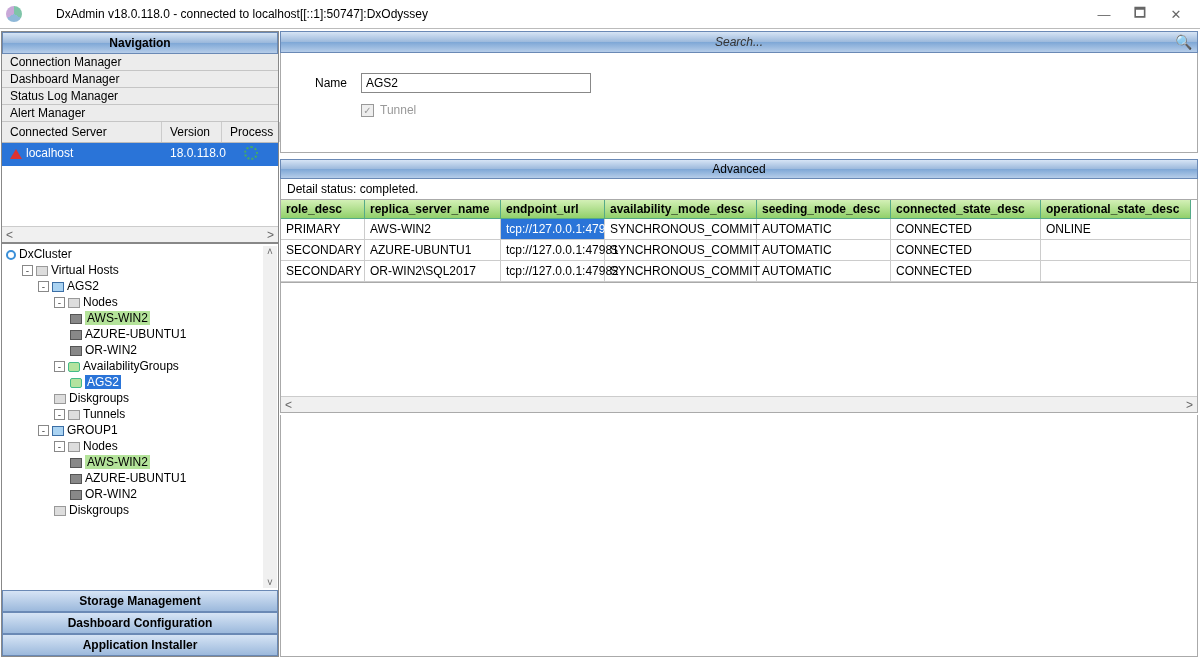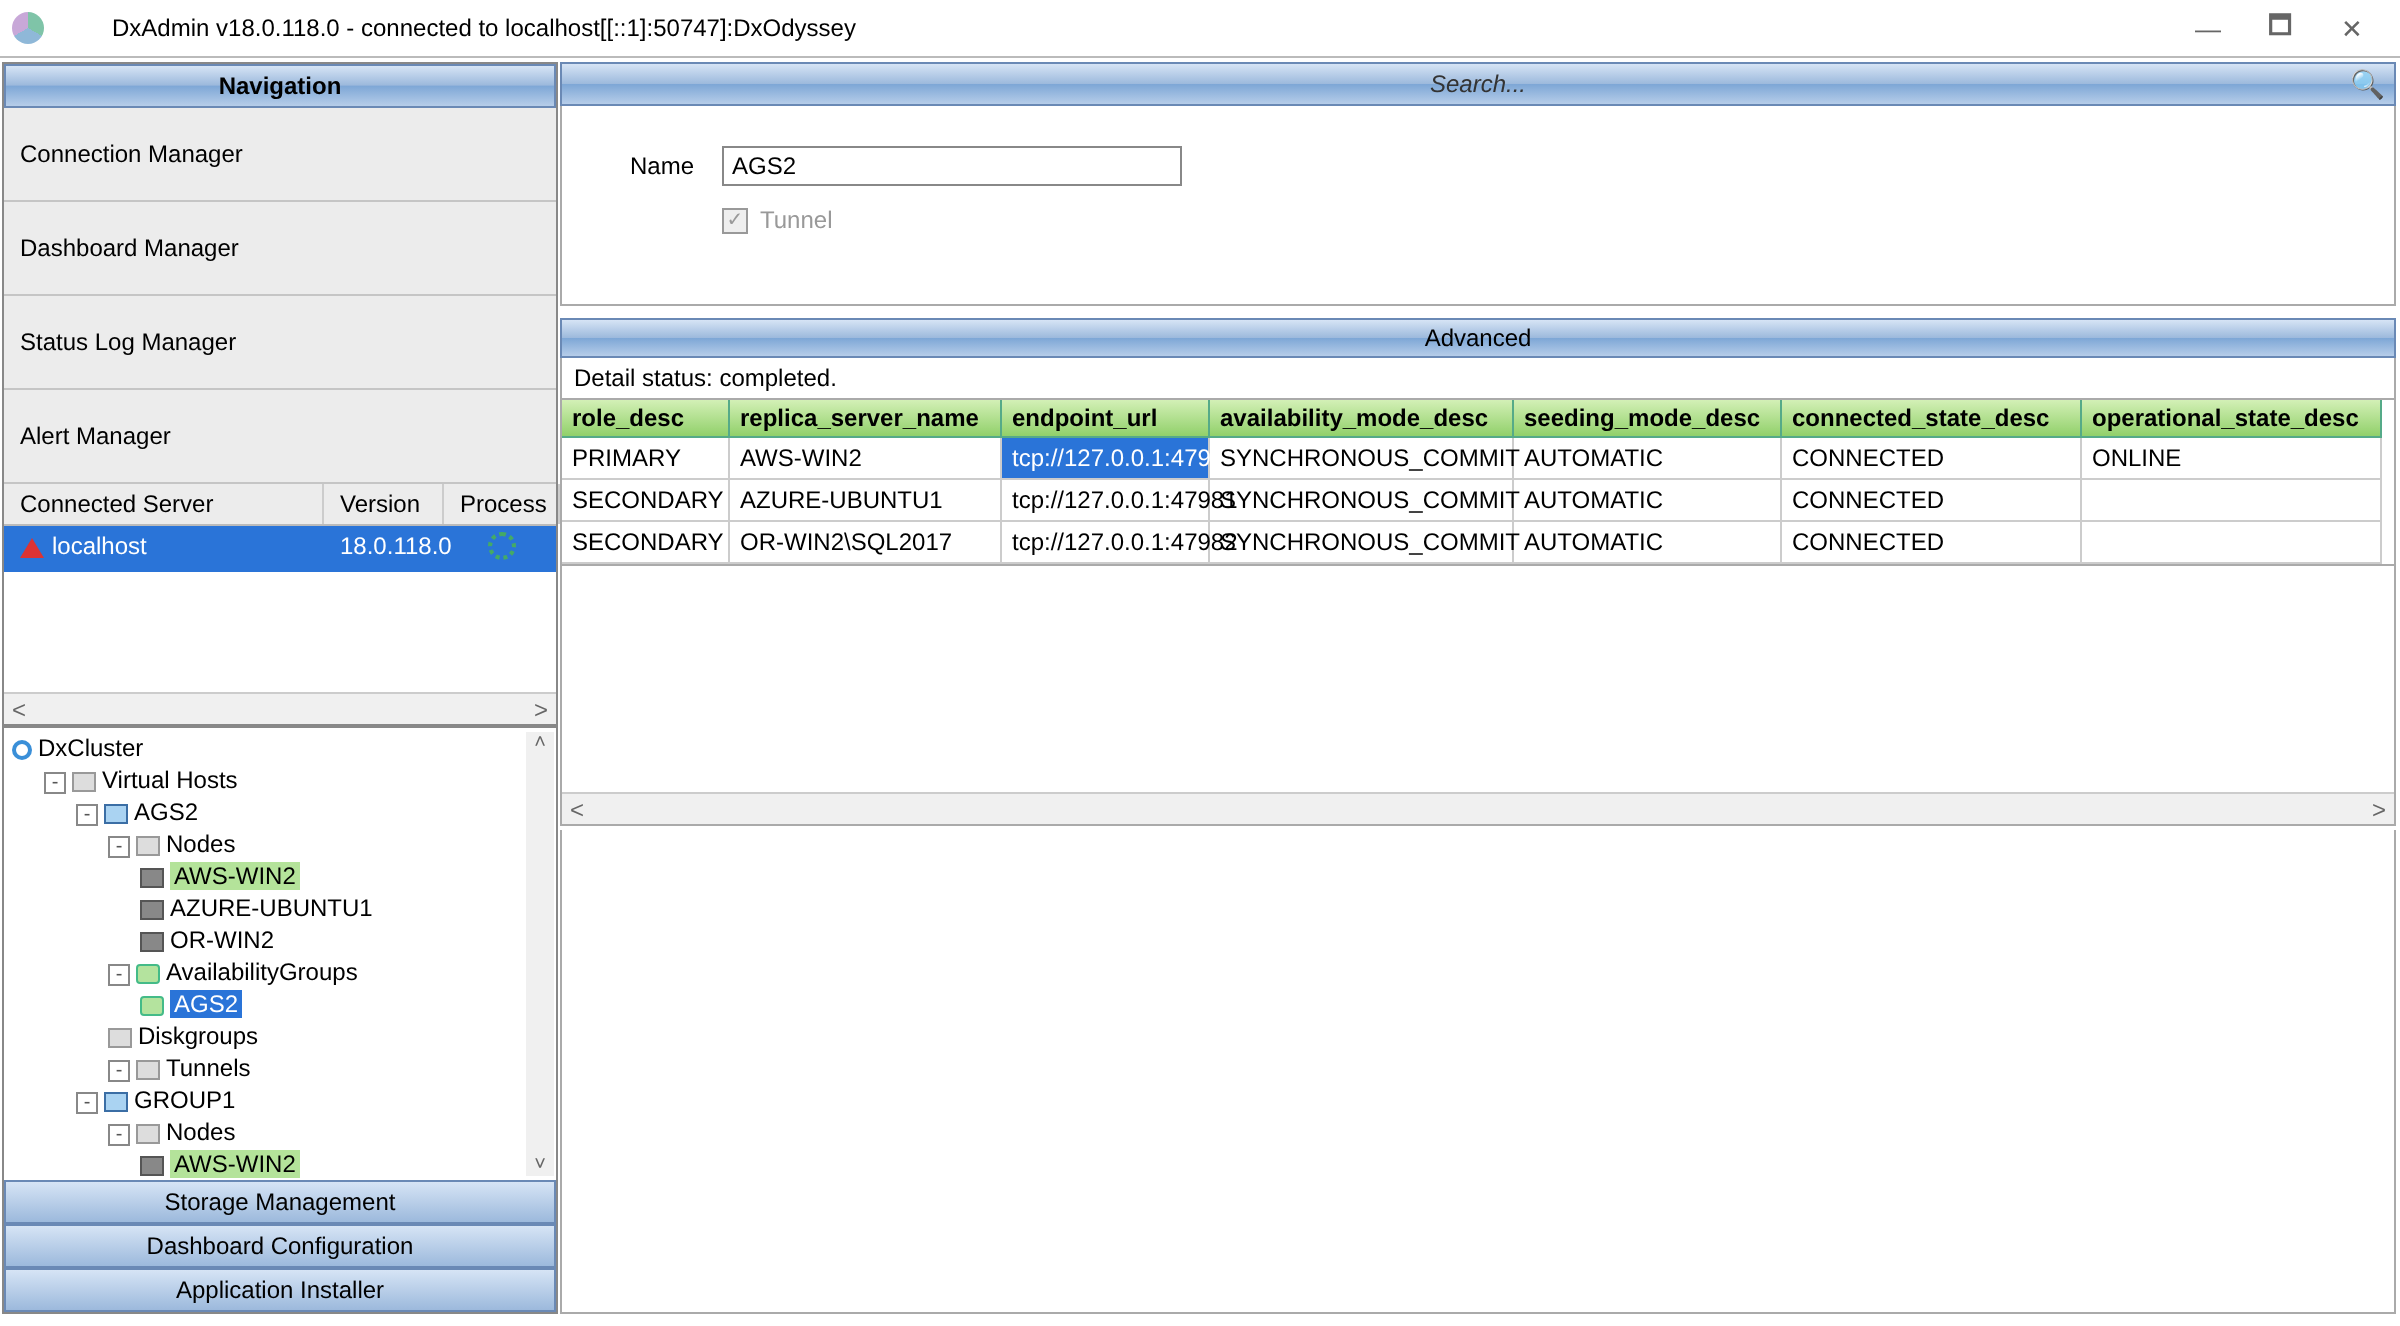--- a/index.html
+++ b/index.html
@@ -49,26 +49,26 @@
     height: 22px;
     display: flex; align-items: center; justify-content: center;
     font-weight: bold;
     font-size: 12px;
   }
   .section-hdr {
     background: linear-gradient(#d6e4f5,#9cb9dc);
     border: 1px solid #6a89b5;
     height: 22px;
     display: flex; align-items: center; justify-content: center;
-    font-weight: normal;
+    font-weight: bold;
   }
   .nav-item {
     background: #ececec;
     border-bottom: 1px solid #c5c5c5;
-    padding: 16px 8px;
+    padding: 1px 8px;
     font-size: 12px;
   }
   .srv-grid-head {
     display: grid;
     grid-template-columns: 160px 60px 58px;
     background: #ececec;
     border-bottom: 1px solid #bbb;
     font-size: 12px;
   }
   .srv-grid-head > div { padding: 3px 8px; border-right: 1px solid #ccc; }

